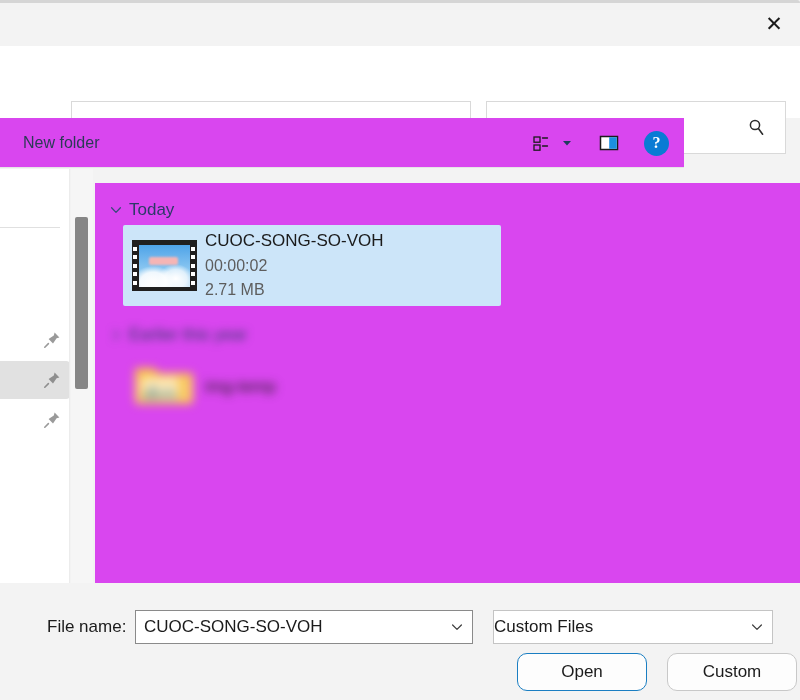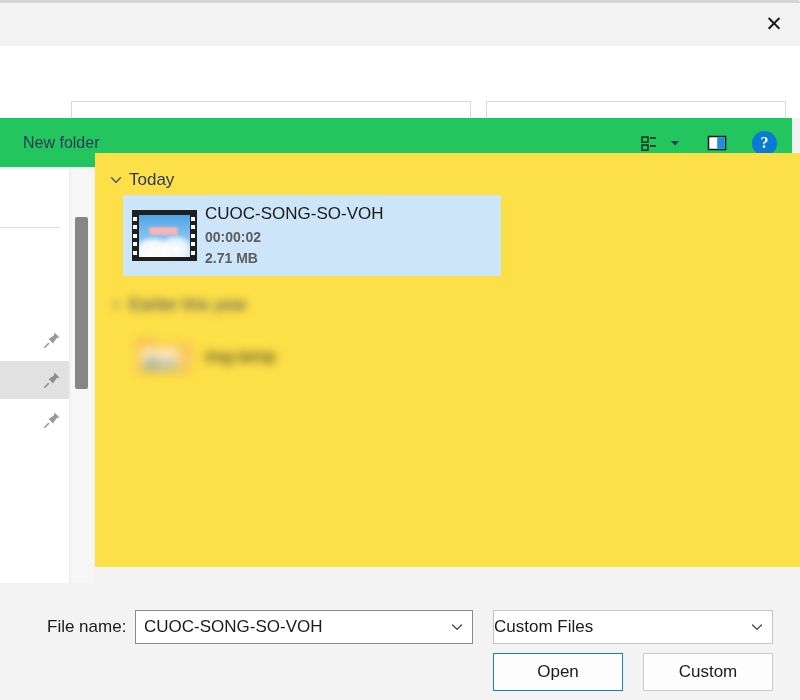--- a/index.html
+++ b/index.html
@@ -142,22 +142,22 @@
     margin-right: 18px;
     display: flex; align-items: center;
     color: #333;
     cursor: pointer;
   }
 
   
   .toolbar {
     position: absolute;
     left: 0; top: 118px;
-    width: 792px; height: 50px;
-    background: #22c55e;
+    width: 684px; height: 50px;
+    background: #d946ef;
     border-bottom: 1px solid #e5e5e5;
   }
   .newfolder-btn {
     position: absolute;
     left: 12px; top: 7px;
     height: 36px;
     padding: 0 11px;
     display: flex; align-items: center;
     font-size: 16px;
     color: #2c3a56;
@@ -237,23 +237,23 @@
     position: absolute;
     left: 4px; top: 48px;
     width: 13px; height: 172px;
     background: #868686;
     border-radius: 2px;
     cursor: pointer;
   }
 
   .filelist {
     position: absolute;
-    left: 95px; top: 153px;
+    left: 95px; top: 183px;
     width: 705px; height: 414px;
-    background: #fde047;
+    background: #d946ef;
     overflow: hidden;
   }
 
   .group-header {
     display: flex;
     align-items: center;
     height: 30px;
     margin-left: 10px;
     cursor: pointer;
   }
@@ -327,24 +327,23 @@
     background: #fff;
   }
 
   .file-meta { display: flex; flex-direction: column; justify-content: center; }
   .file-name {
     font-size: 17px;
     color: #1b1b1b;
     line-height: 1.45;
   }
   .file-sub {
-    font-size: 14px;
+    font-size: 16px;
     color: #5d5d5d;
     line-height: 1.5;
-    font-weight: bold;
   }
 
   
   .blurred { filter: blur(4px); user-select: none; }
   .blurred-strong { filter: blur(4.6px); user-select: none; }
 
   .folder-row {
     position: relative;
     margin-left: 28px;
     width: 378px;
@@ -417,25 +416,26 @@
     color: #1b1b1b;
     margin-left: 0;
   }
 
   .btn {
     position: absolute;
     top: 653px;
     height: 38px;
     background: #fdfdfd;
     border: 1px solid #c8c8c8;
-    border-radius: 0;
+    border-radius: 10px;
     font-family: "Liberation Sans", sans-serif;
     font-size: 17px;
     color: #1b1b1b;
     cursor: pointer;
+    margin-left: 24px;
   }
   .btn-open {
     left: 493px;
     width: 130px;
     border: 1px solid #1a7ec2;
   }
   .btn-cancel {
     left: 643px;
     width: 130px;
   }

